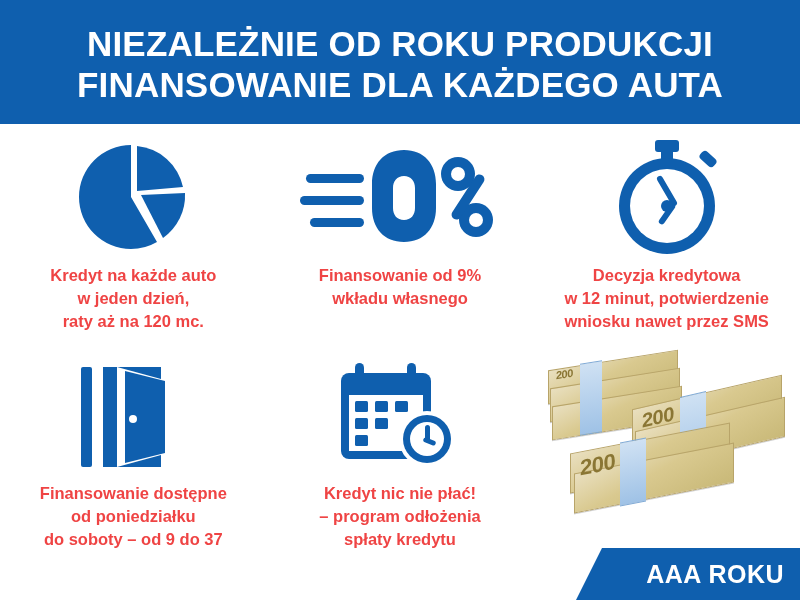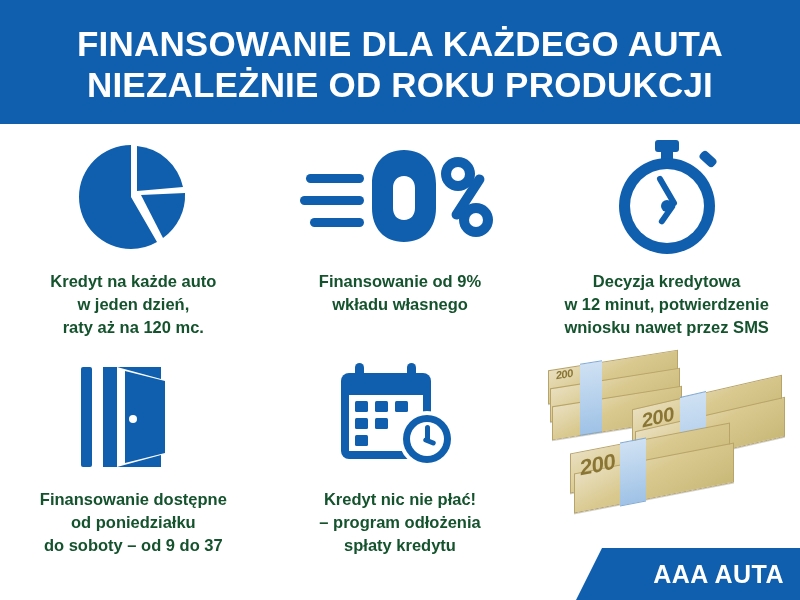--- a/index.html
+++ b/index.html
@@ -53,23 +53,23 @@
     align-items: center;
     padding-top: 16px;
   }
   .icon-box {
     height: 118px;
     display: flex;
     align-items: center;
     justify-content: center;
   }
   .caption {
-    margin-top: 12px;
+    margin-top: 6px;
     text-align: center;
-    color: #14532d;
+    color: #ef4444;
     font-size: 16.5px;
     font-weight: bold;
     line-height: 1.38;
     padding: 0 6px;
     white-space: pre-line;
   }
 
   
   .money-cell {
     position: relative;
@@ -128,22 +128,22 @@
   .logo-text { white-space: nowrap; }
 
   .blue { fill: #0f5fae; }
 </style>
 </head>
 <body>
 
 <div id="poster">
 
   <div class="header">
+    <div class="header-line">NIEZALEŻNIE OD ROKU PRODUKCJI</div>
     <div class="header-line">FINANSOWANIE DLA KAŻDEGO AUTA</div>
-    <div class="header-line">NIEZALEŻNIE OD ROKU PRODUKCJI</div>
   </div>
 
   <div class="grid">
 
     <div class="cell">
       <div class="icon-box">
         <svg width="116" height="112" viewBox="0 0 116 112" aria-hidden="true">
           <path class="blue" d="M56 54 L56 2 A52 52 0 0 0 4 54 A52 52 0 0 0 56 106 A52 52 0 0 0 82 99 L56 54 Z"></path>
           <path class="blue" d="M62 48 L62 3 A52 52 0 0 1 108 44 Z"></path>
           <path class="blue" d="M66 52 L110 50 A52 52 0 0 1 88 95 Z"></path>
@@ -249,16 +249,16 @@
         <div class="note" style="left:30px;  top:86px;  width:160px; height:40px; transform:skewY(-11deg);"></div>
         <div class="note" style="left:34px;  top:106px; width:160px; height:40px; transform:skewY(-11deg);"></div>
         <div class="band" style="left:80px;  top:88px;  width:26px; height:64px; transform:skewY(-11deg);"></div>
         <span class="note-num" style="left:40px; top:100px; font-size:22px; transform:skewY(-11deg);">200</span>
       </div>
     </div>
 
   </div>
 
   <div class="logo">
-    <span class="logo-text">AAA AUTA</span>
+    <span class="logo-text">AAA ROKU</span>
   </div>
 
 </div>
 
 </body></html>

